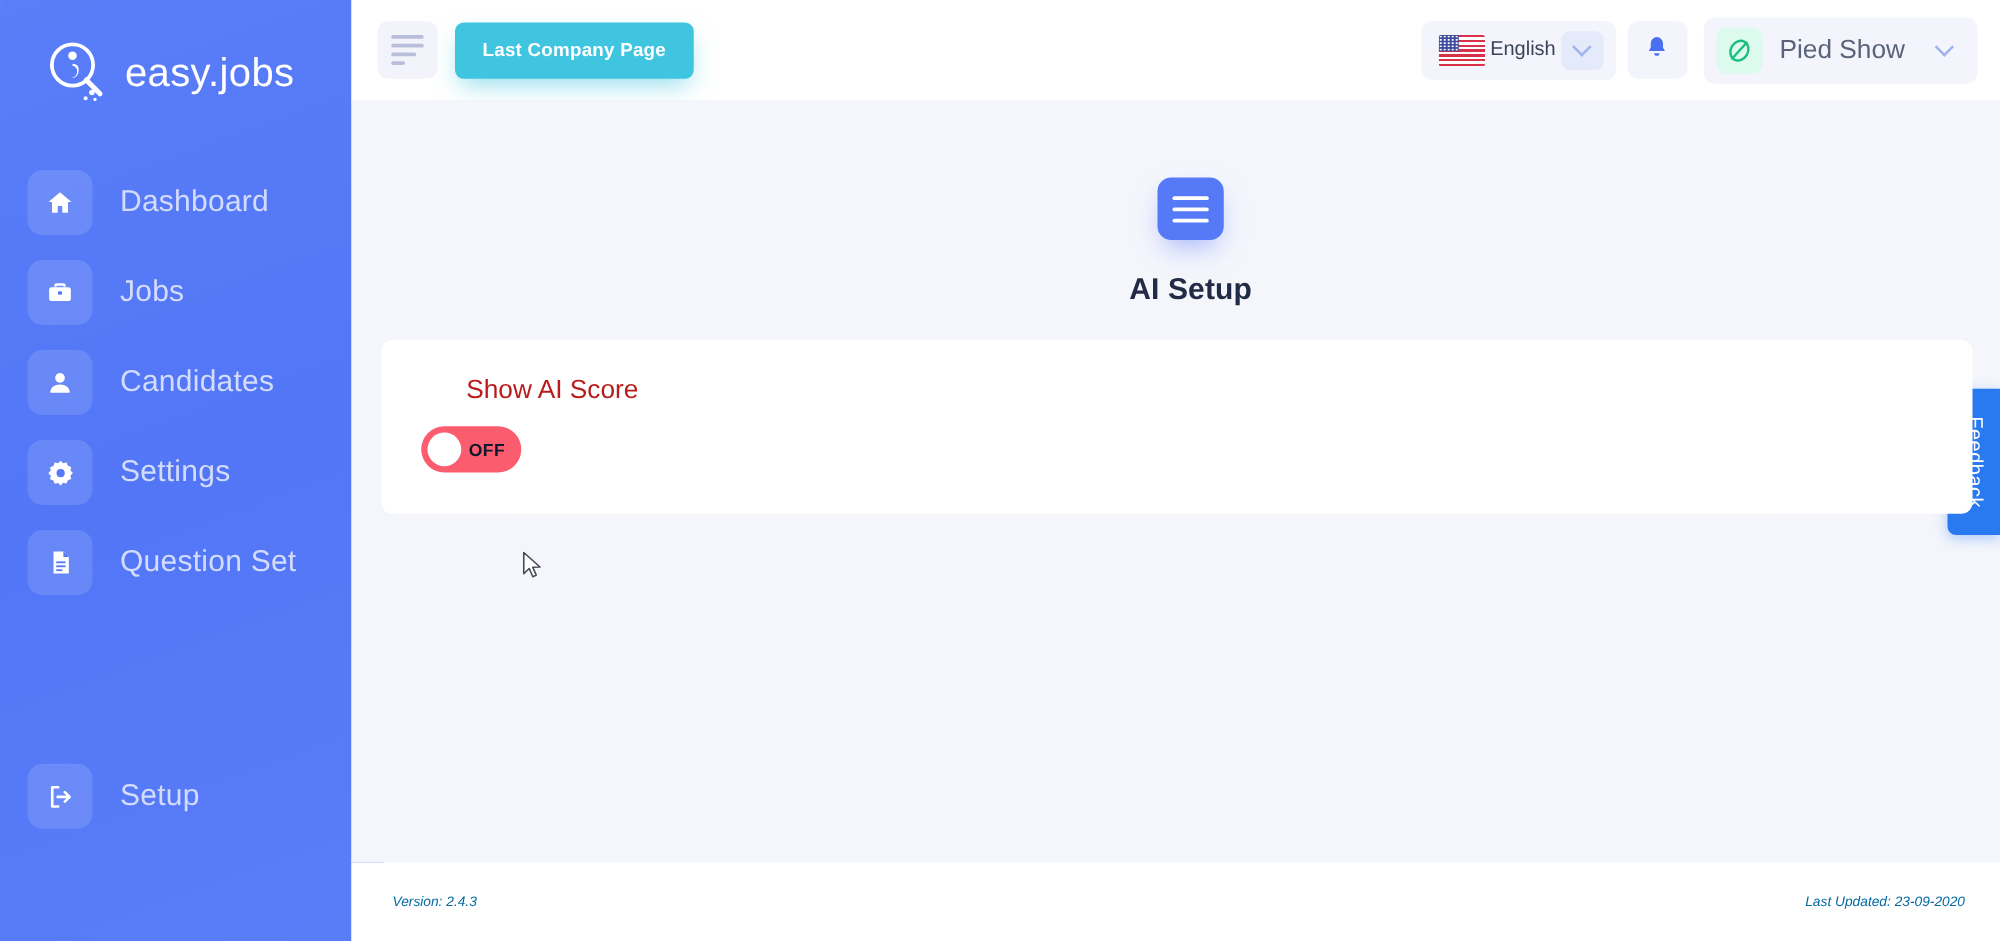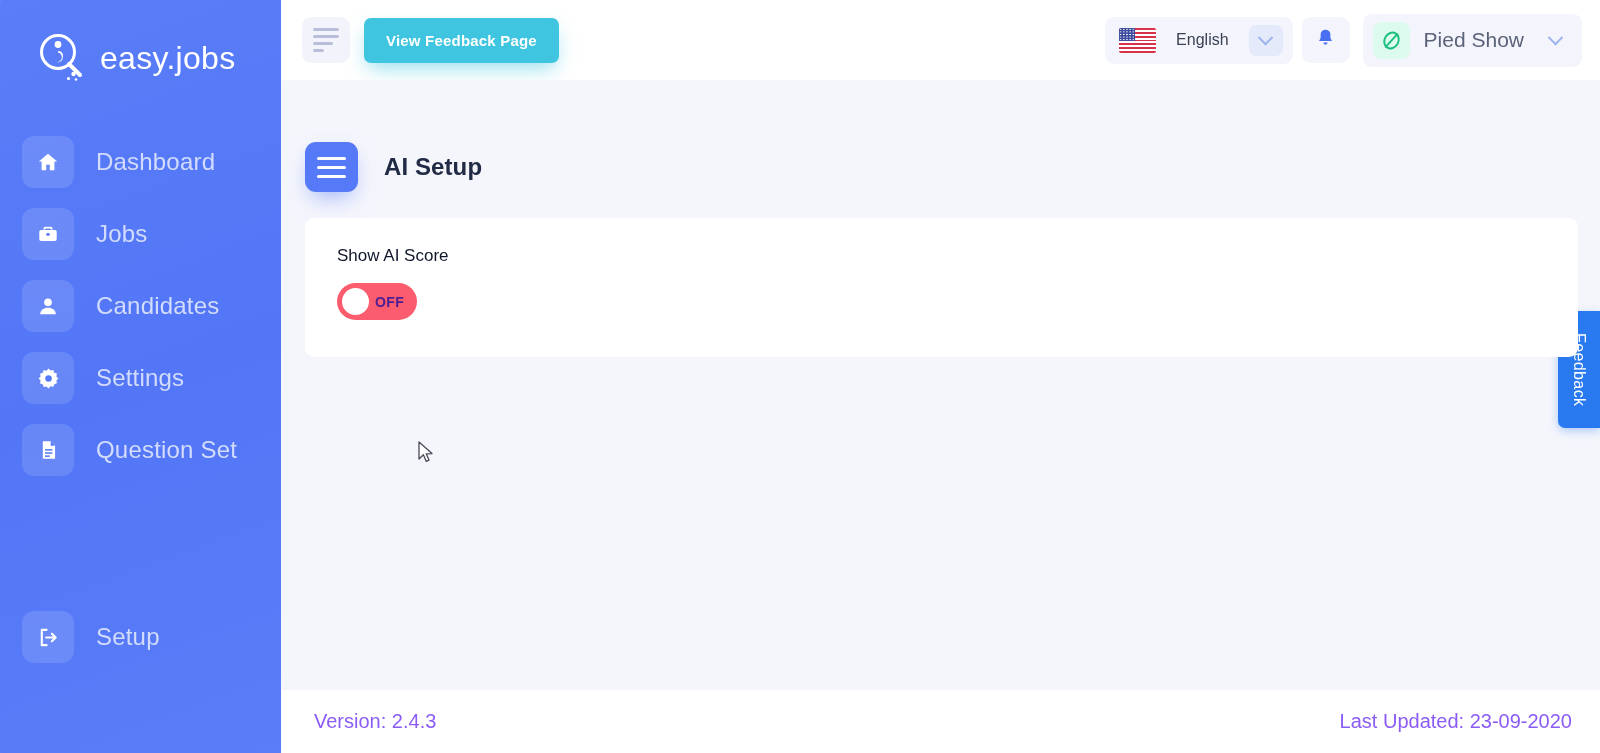--- a/index.html
+++ b/index.html
@@ -68,21 +68,21 @@
     background:#3fc5e0;
     color:#fff; font-size:15px; font-weight:bold;
     border:none; border-radius:7px;
     padding:14px 22px; cursor:pointer;
     box-shadow:0 9px 20px -4px rgba(63,197,224,.55);
     letter-spacing:.2px;
   }
 
   .tb-right { margin-left:auto; display:flex; align-items:center; padding-right:18px; gap:9px;}
   .lang-box {
-    display:flex; align-items:center; gap:20px;
+    display:flex; align-items:center; gap:4px;
     background:#f4f5fc; border-radius:9px; padding:8px 10px 8px 14px; cursor:pointer;
   }
   .flag { width:37px; height:25px; border-radius:2px; position:relative; overflow:hidden; flex:0 0 auto;}
   .flag .stripes{ position:absolute; inset:0;
     background:repeating-linear-gradient(to bottom,#d8324a 0 1.92px,#fff 1.92px 3.84px);}
   .flag .canton{ position:absolute; left:0; top:0; width:16px; height:13px; background:#3b4a9c;
     background-image:radial-gradient(circle, #fff 0.6px, transparent 0.7px);
     background-size:3.2px 2.6px;}
   .lang-name { color:#3a4255; font-size:16px; }
   .chev-btn {
@@ -101,50 +101,50 @@
 
   
   #main { position:absolute; left:281px; top:80px; width:1319px; height:610px; background:#f5f6fc; overflow:hidden;}
   #main:after{
     content:""; position:absolute; inset:0; pointer-events:none;
     background:
       linear-gradient(103deg, rgba(255,255,255,.55) 0 1px, transparent 1px 170px),
       linear-gradient(78deg, rgba(255,255,255,.4) 0 1px, transparent 1px 230px);
   }
 
-  .page-head { display:flex; align-items:center; gap:26px; padding:62px 0 0 24px; position:relative; z-index:2;}
+  .page-head { display:flex; align-items:center; gap:26px; padding:62px 0 0 24px; position:relative; z-index:2;flex-direction:column;}
   .side-toggle {
     width:53px; height:50px; border-radius:11px; background:#5679f7;
     display:flex; flex-direction:column; align-items:center; justify-content:center; gap:6px;
     cursor:pointer; border:none; box-shadow:0 10px 22px -6px rgba(86,121,247,.55);
   }
   .side-toggle span { display:block; width:29px; height:3px; background:#fff; border-radius:2px;}
   .page-title { font-size:24px; font-weight:bold; color:#222b45; letter-spacing:.1px;}
 
   .card {
     position:relative; z-index:2;
     margin:26px 22px 0 24px; background:#fff;
     border-radius:9px; height:139px; padding:28px 0 0 32px;
   }
-  .card-label { font-size:17px; color:#0f172a; }
+  .card-label { font-size:21px; color:#b91c1c;margin-left:36px; }
   .toggle {
     margin-top:17px; width:80px; height:37px; border-radius:20px;
     background:#fb5c6e; display:flex; align-items:center; cursor:pointer;
     padding:0 5px; gap:6px;
   }
   .toggle .knob { width:27px; height:27px; border-radius:50%; background:#fff; flex:0 0 auto;}
-  .toggle .state { color:#4c1d95; font-size:14px; font-weight:bold; letter-spacing:.4px;}
+  .toggle .state { color:#0f172a; font-size:14px; font-weight:bold; letter-spacing:.4px;}
 
   
   #footer {
     position:absolute; left:281px; top:690px; width:1319px; height:63px;
     background:#fff; display:flex; align-items:center; justify-content:space-between;
     padding:0 28px 0 33px;
   }
-  .foot-text { font-size:20px; color:#8b5cf6; }
+  .foot-text { font-size:11px; color:#0369a1; font-style:italic; }
 
   
   #feedback {
     position:absolute; right:0; top:311px; width:42px; height:117px;
     background:#2979f0; border-radius:7px 0 0 7px;
     display:flex; align-items:center; justify-content:center; cursor:pointer;
     box-shadow:0 3px 10px rgba(41,121,240,.35);
   }
   #feedback span {
     color:#fff; font-size:16px; writing-mode:vertical-rl; letter-spacing:.4px;
@@ -247,21 +247,21 @@
 
   <header id="topbar">
 
     <button class="tb-menu-btn">
       <span></span>
       <span></span>
       <span></span>
       <span></span>
     </button>
 
-    <button class="view-company-btn">View Feedback Page</button>
+    <button class="view-company-btn">Last Company Page</button>
 
     <div class="tb-right">
 
       <div class="lang-box">
         <span class="flag">
           <span class="stripes"></span>
             <span class="canton"></span>
         </span>
         <span class="lang-name">English</span>
         <span class="chev-btn">

